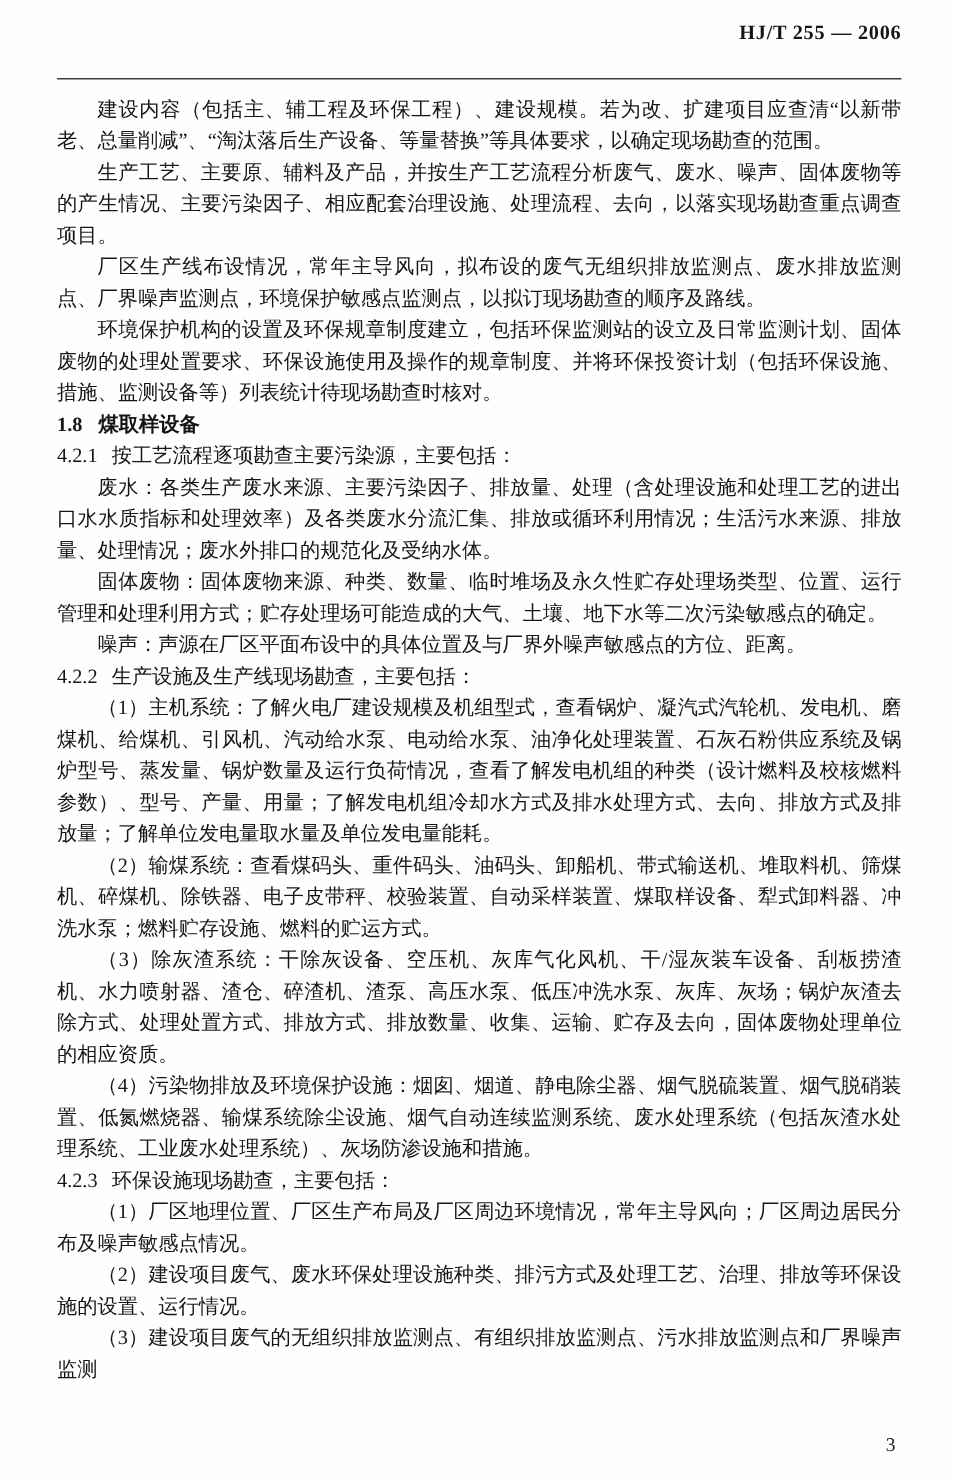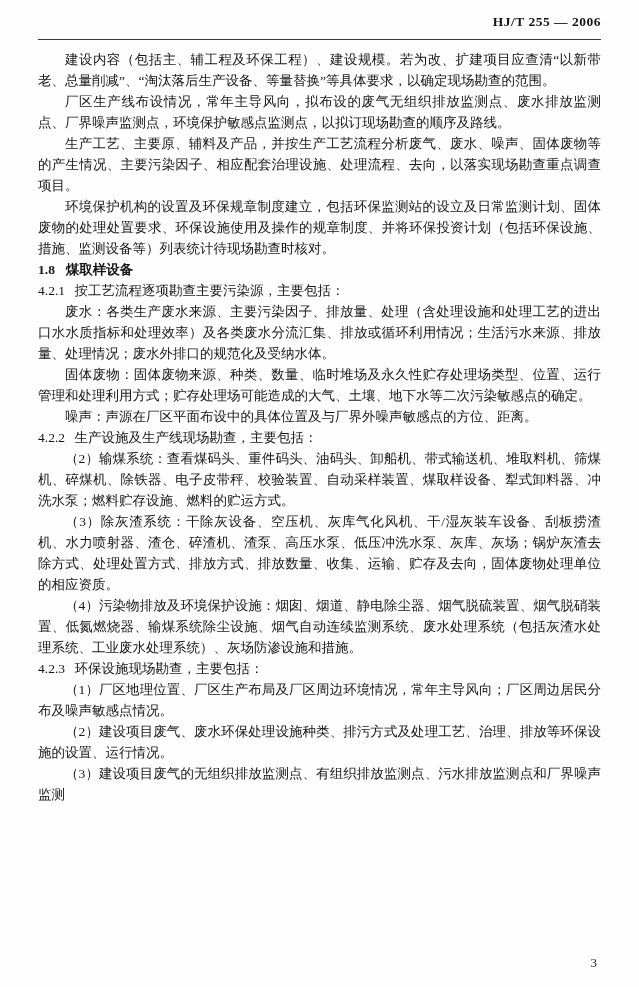--- a/index.html
+++ b/index.html
@@ -12,21 +12,21 @@
     padding: 10px 38px 0 38px;
     font-family: "Liberation Serif", "DejaVu Serif", serif;
     color: #151515;
     overflow: hidden;
   }
   .header {
     text-align: right;
     font-size: 13.5px;
     font-weight: bold;
     letter-spacing: 0.5px;
-    padding: 4px 0 9px 0;
+    padding: 4px 0 22px 0;
     border-bottom: 1px solid #3a3a3a;
   }
   .body { padding-top: 9px; }
   .body p {
     margin: 0;
     font-size: 13.5px;
     line-height: 21px;
     text-align: justify;
     text-justify: inter-ideograph;
     word-break: break-all;
@@ -48,34 +48,35 @@
 <body>
 
 <div class="page">
 
   <div class="header">
     <span class="doc-num">HJ/T 255 — 2006</span>
   </div>
 
   <div class="body">
     <p class="para">建设内容（包括主、辅工程及环保工程）、建设规模。若为改、扩建项目应查清“以新带老、总量削减”、“淘汰落后生产设备、等量替换”等具体要求，以确定现场勘查的范围。</p>
+    <p class="para">生产工艺、主要原、辅料及产品，并按生产工艺流程分析废气、废水、噪声、固体废物等的产生情况、主要污染因子、相应配套治理设施、处理流程、去向，以落实现场勘查重点调查项目。</p>
     <p class="para">厂区生产线布设情况，常年主导风向，拟布设的废气无组织排放监测点、废水排放监测点、厂界噪声监测点，环境保护敏感点监测点，以拟订现场勘查的顺序及路线。</p>
-    <p class="para">生产工艺、主要原、辅料及产品，并按生产工艺流程分析废气、废水、噪声、固体废物等的产生情况、主要污染因子、相应配套治理设施、处理流程、去向，以落实现场勘查重点调查项目。</p>
     <p class="para">环境保护机构的设置及环保规章制度建立，包括环保监测站的设立及日常监测计划、固体废物的处理处置要求、环保设施使用及操作的规章制度、并将环保投资计划（包括环保设施、措施、监测设备等）列表统计待现场勘查时核对。</p>
 
     <p class="heading"><span class="num">1.8</span><span>煤取样设备</span></p>
 
     <p class="clause"><span class="num">4.2.1</span><span>按工艺流程逐项勘查主要污染源，主要包括：</span></p>
 
     <p class="para">废水：各类生产废水来源、主要污染因子、排放量、处理（含处理设施和处理工艺的进出口水水质指标和处理效率）及各类废水分流汇集、排放或循环利用情况；生活污水来源、排放量、处理情况；废水外排口的规范化及受纳水体。</p>
     <p class="para">固体废物：固体废物来源、种类、数量、临时堆场及永久性贮存处理场类型、位置、运行管理和处理利用方式；贮存处理场可能造成的大气、土壤、地下水等二次污染敏感点的确定。</p>
     <p class="para">噪声：声源在厂区平面布设中的具体位置及与厂界外噪声敏感点的方位、距离。</p>
 
     <p class="clause"><span class="num">4.2.2</span><span>生产设施及生产线现场勘查，主要包括：</span></p>
 
+    <p class="para">（1）主机系统：了解火电厂建设规模及机组型式，查看锅炉、凝汽式汽轮机、发电机、磨煤机、给煤机、引风机、汽动给水泵、电动给水泵、油净化处理装置、石灰石粉供应系统及锅炉型号、蒸发量、锅炉数量及运行负荷情况，查看了解发电机组的种类（设计燃料及校核燃料参数）、型号、产量、用量；了解发电机组冷却水方式及排水处理方式、去向、排放方式及排放量；了解单位发电量取水量及单位发电量能耗。</p>
     <p class="para">（2）输煤系统：查看煤码头、重件码头、油码头、卸船机、带式输送机、堆取料机、筛煤机、碎煤机、除铁器、电子皮带秤、校验装置、自动采样装置、煤取样设备、犁式卸料器、冲洗水泵；燃料贮存设施、燃料的贮运方式。</p>
     <p class="para">（3）除灰渣系统：干除灰设备、空压机、灰库气化风机、干/湿灰装车设备、刮板捞渣机、水力喷射器、渣仓、碎渣机、渣泵、高压水泵、低压冲洗水泵、灰库、灰场；锅炉灰渣去除方式、处理处置方式、排放方式、排放数量、收集、运输、贮存及去向，固体废物处理单位的相应资质。</p>
     <p class="para">（4）污染物排放及环境保护设施：烟囱、烟道、静电除尘器、烟气脱硫装置、烟气脱硝装置、低氮燃烧器、输煤系统除尘设施、烟气自动连续监测系统、废水处理系统（包括灰渣水处理系统、工业废水处理系统）、灰场防渗设施和措施。</p>
 
     <p class="clause"><span class="num">4.2.3</span><span>环保设施现场勘查，主要包括：</span></p>
 
     <p class="para">（1）厂区地理位置、厂区生产布局及厂区周边环境情况，常年主导风向；厂区周边居民分布及噪声敏感点情况。</p>
     <p class="para">（2）建设项目废气、废水环保处理设施种类、排污方式及处理工艺、治理、排放等环保设施的设置、运行情况。</p>
     <p class="para">（3）建设项目废气的无组织排放监测点、有组织排放监测点、污水排放监测点和厂界噪声监测</p>
   </div>

